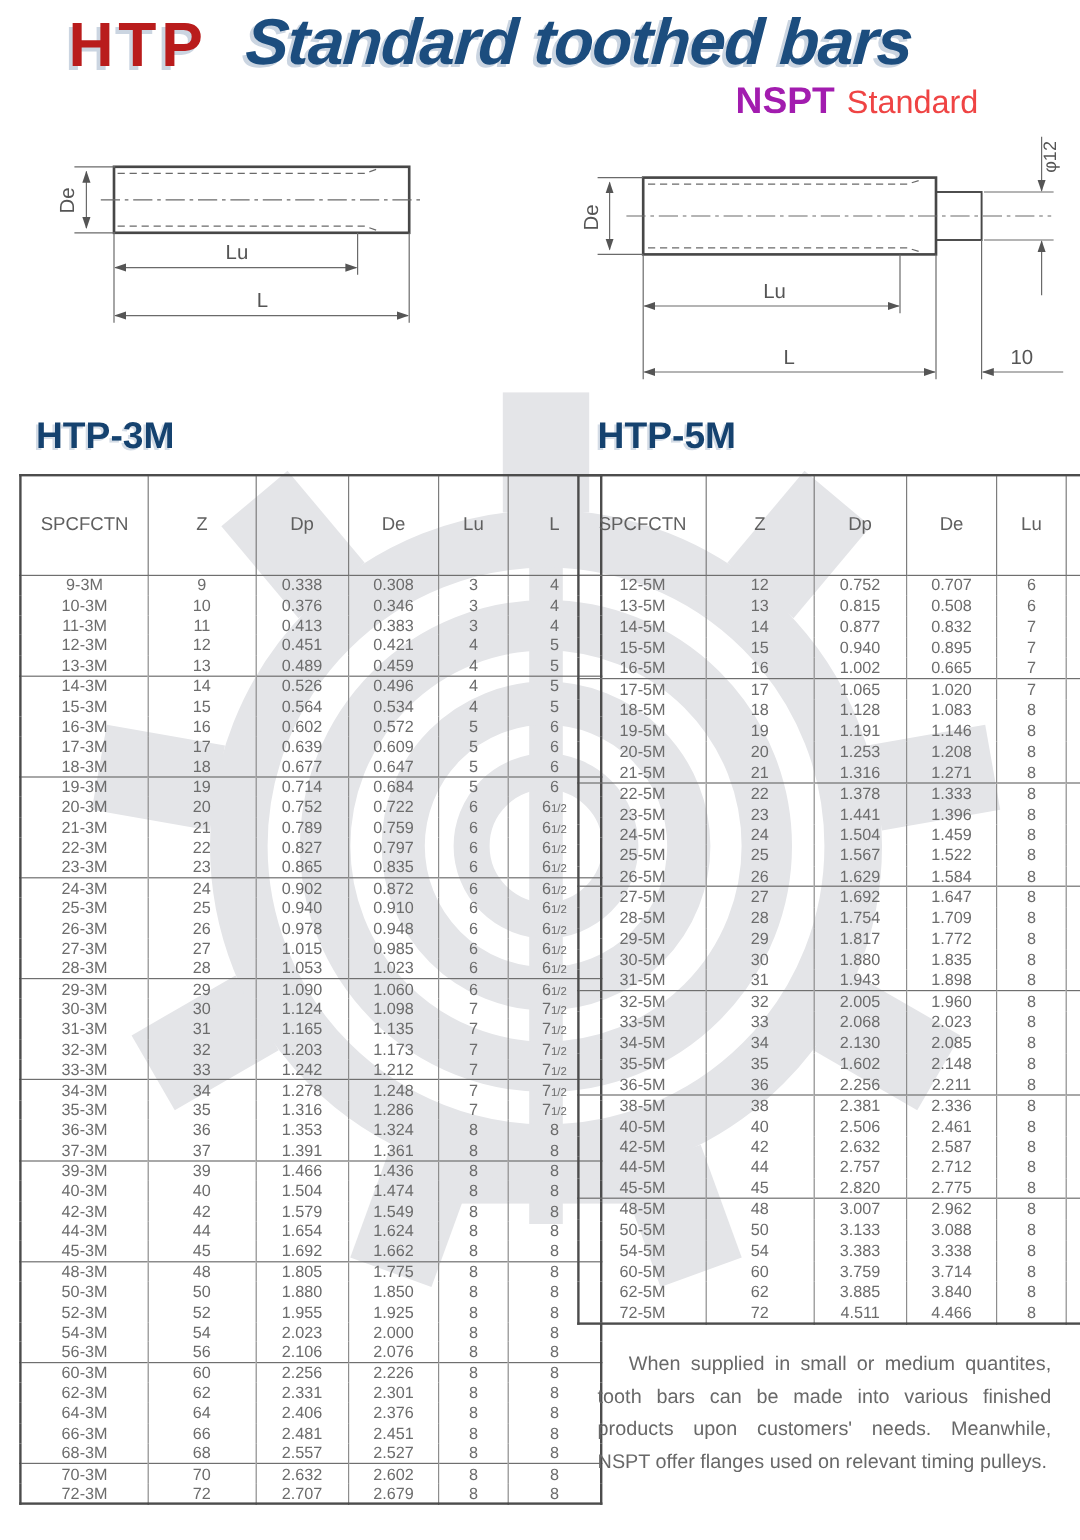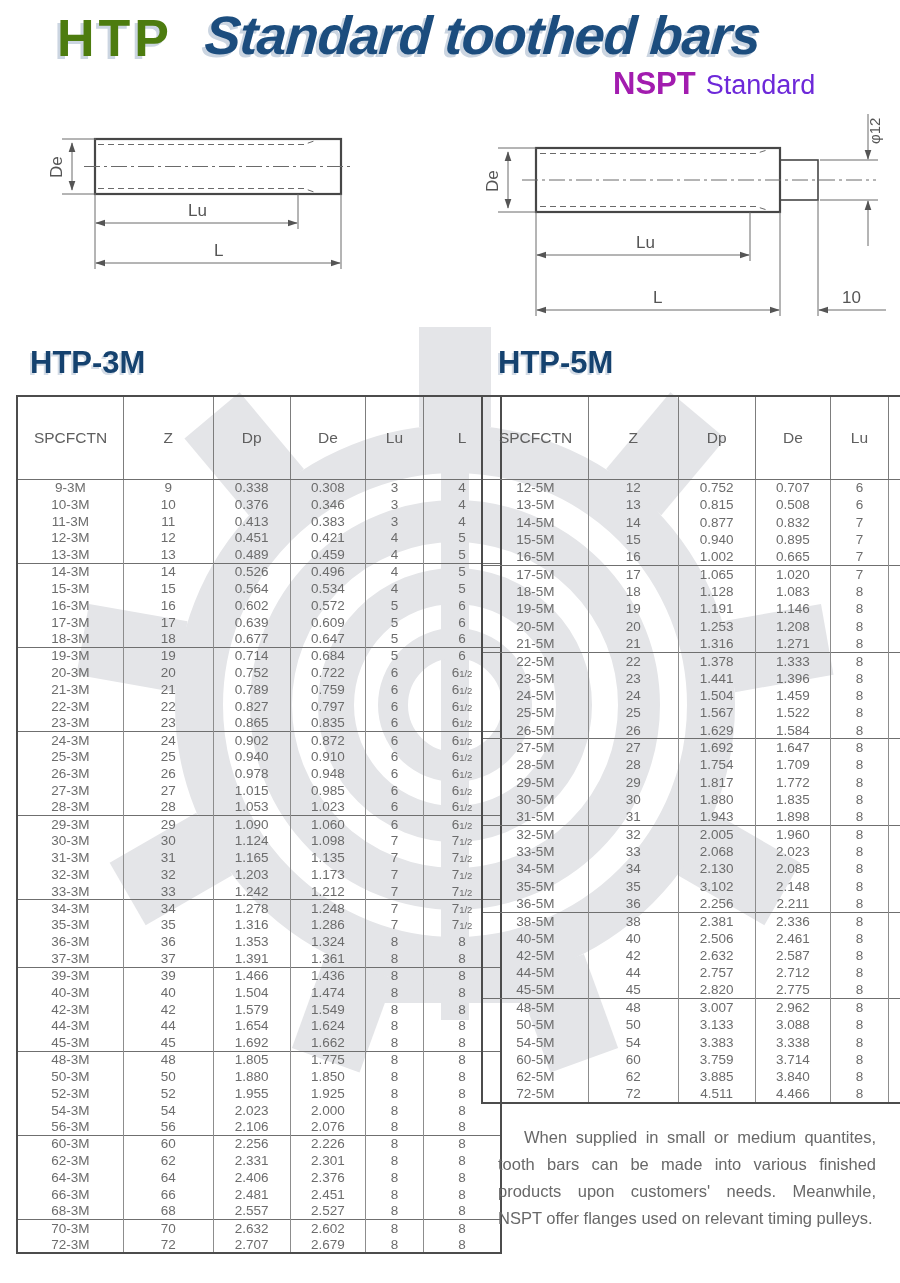--- a/index.html
+++ b/index.html
@@ -5,29 +5,29 @@
   * { margin:0; padding:0; box-sizing:border-box; }
   html,body { width:900px; height:1283px; background:#ffffff;
     font-family:"Liberation Sans", sans-serif; }
   body { position:relative; overflow:hidden; }
 
   
   .watermark { position:absolute; left:0; top:0; z-index:0; }
 
   
   .hdr-code { position:absolute; left:57px; top:8px; z-index:2;
-    font-size:52px; font-weight:bold; letter-spacing:4px; color:#4d7c0f;
+    font-size:52px; font-weight:bold; letter-spacing:4px; color:#b91c1c;
     text-shadow:-3px 3px 0 rgba(160,178,200,0.55); }
   .hdr-title { position:absolute; left:205px; top:4px; z-index:2;
     font-size:54px; font-weight:bold; font-style:italic; letter-spacing:-1px;
     color:#1c4d7e; text-shadow:-3px 3px 0 rgba(160,178,200,0.55);
     transform:skewX(-4deg); }
   .brand-line { position:absolute; top:66px; left:613px; z-index:2; white-space:nowrap; }
   .brand-name { font-size:31px; font-weight:bold; color:#a21caf; letter-spacing:0; }
-  .brand-suffix { font-size:27px; color:#6d28d9; margin-left:10px; }
+  .brand-suffix { font-size:27px; color:#ef4444; margin-left:10px; }
 
   
   .drawing { position:absolute; z-index:2; }
   #drawLeft { left:28px; top:103px; }
   #drawRight { left:448px; top:86px; }
   .dim-text { font-size:17px; fill:#555; font-family:"Liberation Sans",sans-serif; }
   .dim-small { font-size:15px; fill:#555; font-family:"Liberation Sans",sans-serif; }
 
   
   .sec-title { position:absolute; z-index:2; font-size:31px; font-weight:bold;
@@ -765,21 +765,21 @@
         <td>34-5M</td>
         <td>34</td>
         <td>2.130</td>
         <td>2.085</td>
         <td>8</td>
         <td>8</td>
       </tr>
       <tr>
         <td>35-5M</td>
         <td>35</td>
-        <td>3.102</td>
+        <td>1.602</td>
         <td>2.148</td>
         <td>8</td>
         <td>8</td>
       </tr>
       <tr>
         <td>36-5M</td>
         <td>36</td>
         <td>2.256</td>
         <td>2.211</td>
         <td>8</td>

